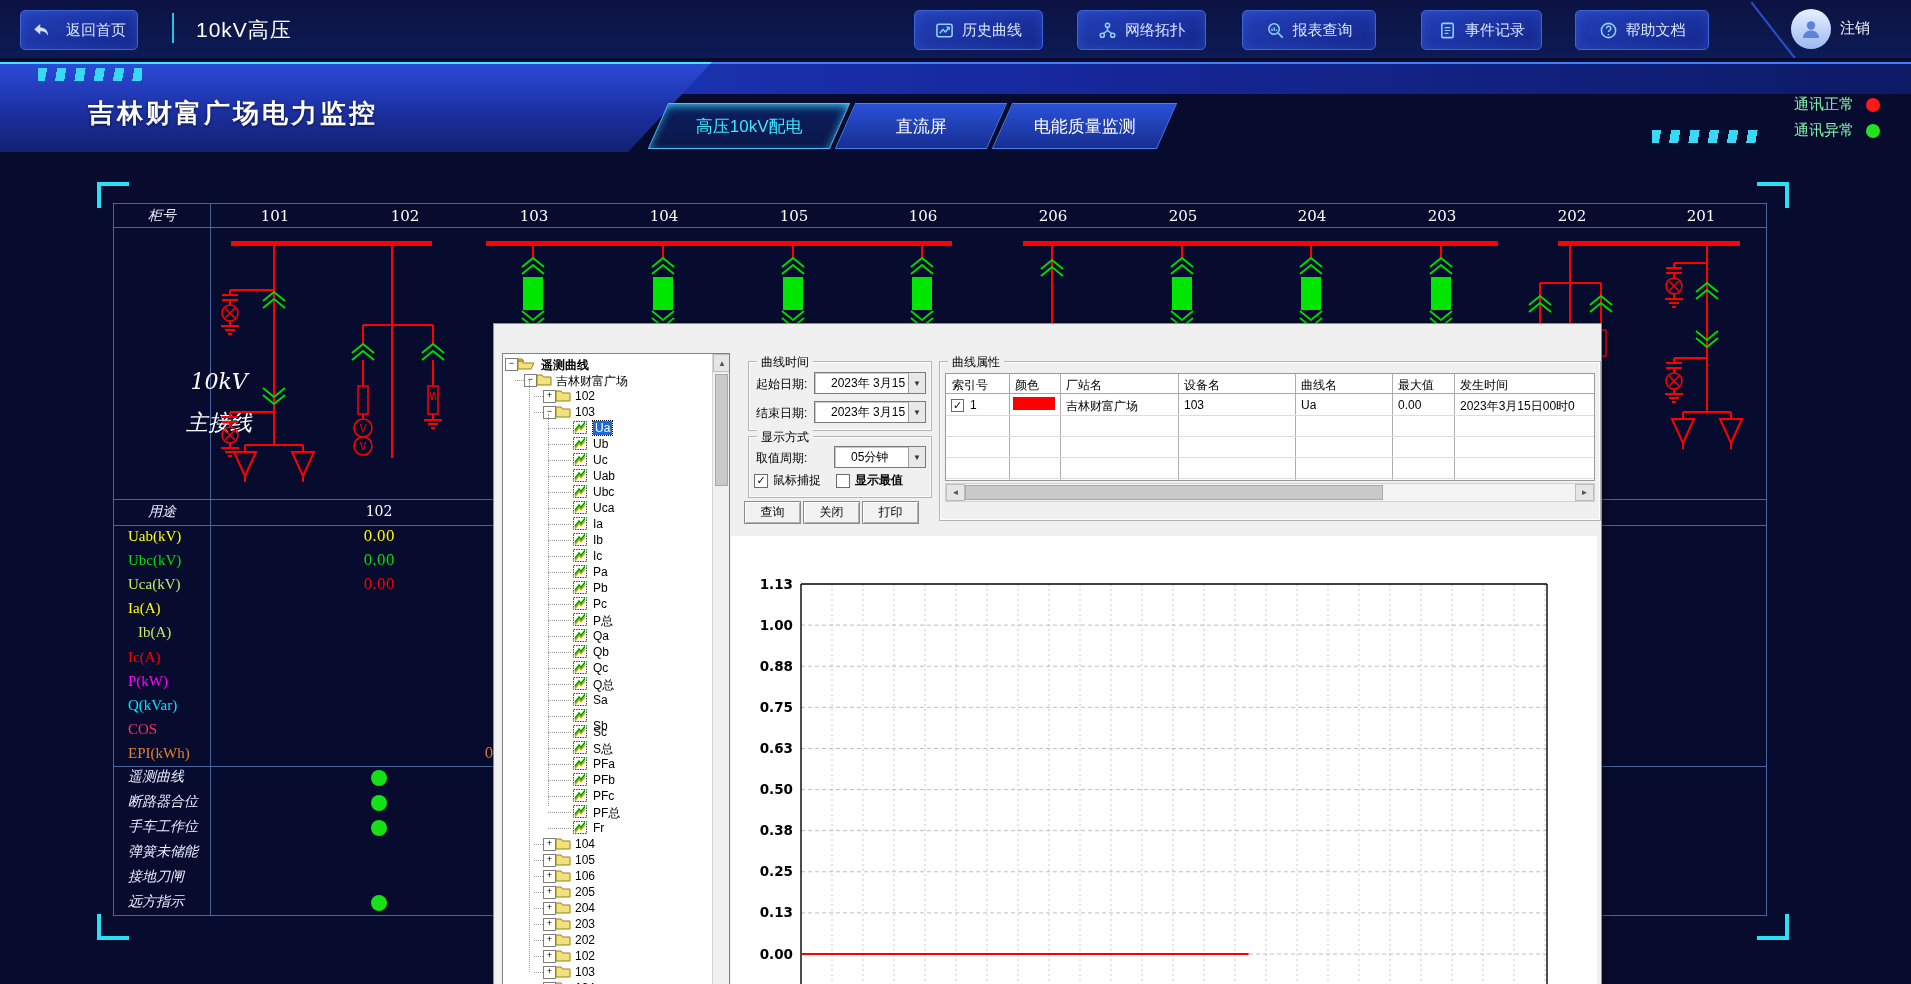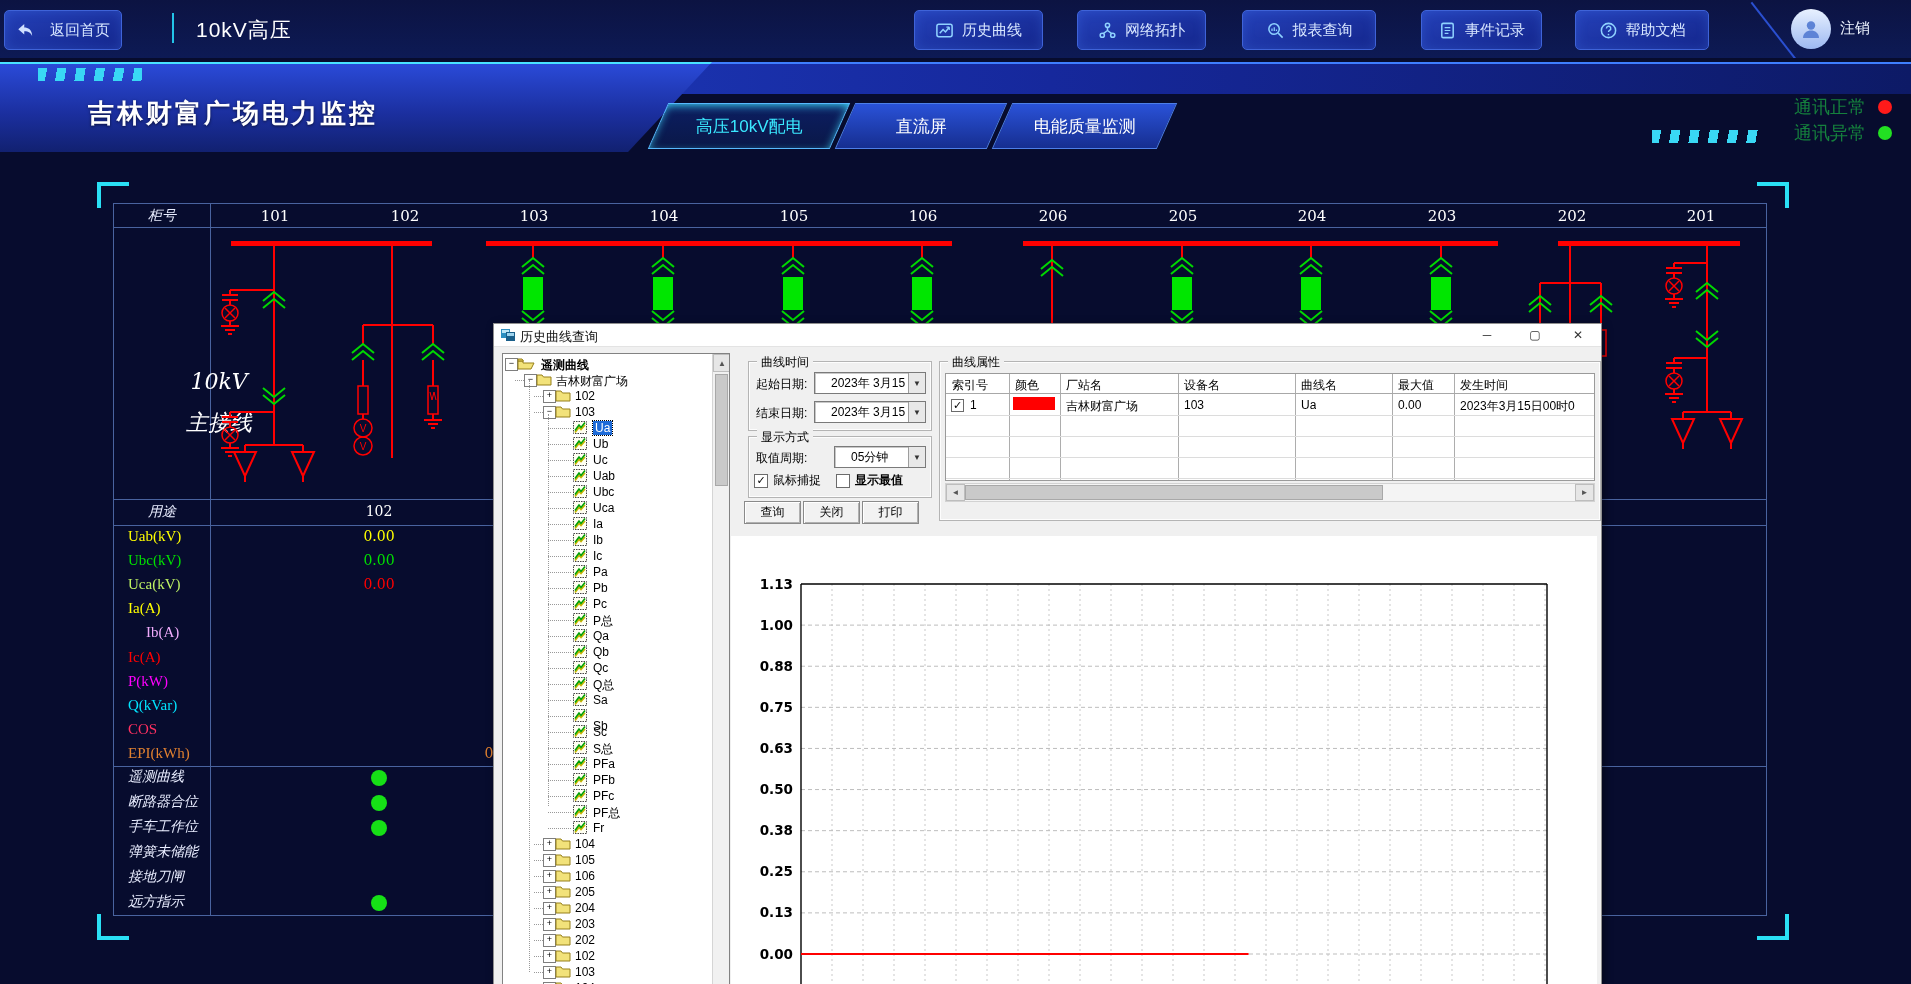--- a/index.html
+++ b/index.html
@@ -4,21 +4,21 @@
 <style>
   html,body{margin:0;padding:0;background:#05081f;}
   #stage{position:relative;width:1911px;height:984px;background:#070c2e;overflow:hidden;
          font-family:"Liberation Sans",sans-serif;}
   .abs{position:absolute;}
   
   #topbar{left:0;top:0;width:1911px;height:58px;background:linear-gradient(180deg,#0c1342,#0d1a55);}
   .tb-btn{display:flex;align-items:center;gap:8px;justify-content:center;height:38px;top:10px;
           background:linear-gradient(160deg,#2440b8,#14268c);border:1px solid #3f63d8;border-radius:5px;
           color:#d7e6ff;font-size:15px;cursor:pointer;box-shadow:inset 0 0 12px rgba(80,140,255,.25);}
-  #back-btn{left:4px;width:116px;gap:16px;}
+  #back-btn{left:20px;width:116px;gap:16px;}
   .tb-divider{left:172px;top:13px;width:2px;height:30px;background:#23c4e8;}
   #page-title{left:196px;top:16px;font-size:21px;color:#fff;letter-spacing:1px;}
   #tb-diag{left:1745px;top:0;width:70px;height:58px;overflow:hidden;}
   #tb-diag div{position:absolute;left:30px;top:-6px;width:2px;height:80px;background:#2a4fd0;transform:rotate(-38deg);}
   #avatar{left:1791px;top:9px;width:40px;height:40px;border-radius:50%;background:linear-gradient(180deg,#e8f1ff,#9db9f2);
           display:flex;align-items:center;justify-content:center;}
   #logout{left:1840px;top:19px;font-size:15px;color:#eef4ff;cursor:pointer;}
   .icon-svg{display:block;}
   
   #banner-strip{left:0;top:62px;width:1911px;height:30px;background:linear-gradient(90deg,#2143cc,#16289c 55%,#0d1a66);
@@ -28,21 +28,21 @@
   .stripes{background:repeating-linear-gradient(100deg,#39d8f5 0 9px,rgba(0,0,0,0) 9px 19px);}
   #stripes-left{left:38px;top:68px;width:104px;height:13px;}
   #stripes-right{left:1652px;top:130px;width:110px;height:13px;}
   #banner-title{left:88px;top:96px;font-size:26px;font-weight:bold;color:#fff;letter-spacing:3px;
                 text-shadow:0 1px 3px rgba(0,0,0,.6);}
   .tab{top:103px;height:44px;transform:skewX(-24deg);border:1px solid #4d7fe8;display:flex;align-items:center;
        justify-content:center;cursor:pointer;background:linear-gradient(180deg,#2a52d8,#162e90);}
   .tab span{transform:skewX(24deg);font-size:17px;color:#fff;white-space:nowrap;}
   .tab.active{background:linear-gradient(180deg,#0c1e62,#0a1848);box-shadow:inset 0 3px 9px -2px #3fe2ff;border-color:#58b9ff;}
   .tab.active span{color:#3ae9ff;}
-  .legend-row{display:flex;align-items:center;gap:12px;color:#15803d;font-size:18px;}
+  .legend-row{display:flex;align-items:center;gap:12px;color:#86efac;font-size:15px;}
   .legend-dot{width:14px;height:14px;border-radius:50%;}
   
   .corner{width:28px;height:22px;border:0 solid #2ae0f5;}
   #scada-table{left:113px;top:203px;width:1652px;height:711px;border:1px solid #49639f;}
   .hline{background:#49639f;height:1px;}
   .vsolid{background:#49639f;width:1px;}
   .cab-id{color:#fff;font-size:15px;font-family:"DejaVu Serif",serif;text-align:center;}
   .kai{font-family:"DejaVu Serif",serif;font-style:italic;color:#e9edff;font-size:14px;}
   .meas-label{font-family:"Liberation Serif",serif;font-size:15px;}
   .meas-val{font-family:"DejaVu Serif",serif;font-size:14px;text-align:center;}
@@ -220,21 +220,21 @@
       </div>
       <div class="abs kai" style="left: 10px; top: 299px; width: 76px; text-align: center;">用途</div>
       <div class="abs" style="left: 225px; top: 299px; width: 80px; text-align: center; color: rgb(255, 255, 255); font-family: &quot;DejaVu Serif&quot;, serif; font-size: 14px;">102</div>
       <div class="abs meas-label" style="left: 14px; top: 324px; color: rgb(255, 255, 0);">Uab(kV)</div>
       <div class="abs meas-val" style="left: 230px; top: 324px; width: 70px; color: rgb(255, 255, 0);">0.00</div>
       <div class="abs meas-label" style="left: 14px; top: 348px; color: rgb(0, 224, 0);">Ubc(kV)</div>
       <div class="abs meas-val" style="left: 230px; top: 348px; width: 70px; color: rgb(0, 224, 0);">0.00</div>
       <div class="abs meas-label" style="left: 14px; top: 372px; color: #bef264;">Uca(kV)</div>
       <div class="abs meas-val" style="left: 230px; top: 372px; width: 70px; color: rgb(255, 0, 0);">0.00</div>
       <div class="abs meas-label" style="left: 14px; top: 396px; color: rgb(255, 255, 0);">Ia(A)</div>
-      <div class="abs meas-label" style="left: 32px; top: 420px; color: #f0abfc;">Ib(A)</div>
+      <div class="abs meas-label" style="left: 24px; top: 420px; color: #bef264;">Ib(A)</div>
       <div class="abs meas-label" style="left: 14px; top: 445px; color: rgb(255, 0, 0);">Ic(A)</div>
       <div class="abs meas-label" style="left: 14px; top: 469px; color: rgb(255, 0, 255);">P(kW)</div>
       <div class="abs meas-label" style="left: 14px; top: 493px; color: rgb(0, 229, 255);">Q(kVar)</div>
       <div class="abs meas-label" style="left: 14px; top: 517px; color: rgb(255, 48, 96);">COS</div>
       <div class="abs meas-label" style="left: 14px; top: 541px; color: rgb(224, 128, 48);">EPI(kWh)</div>
       <div class="abs meas-val" style="left: 368px; top: 541px; width: 14px; color: rgb(224, 128, 48);">0</div>
       <div class="abs kai" style="left: 14px; top: 564px;">遥测曲线</div>
       <div class="abs status-dot" style="left: 257px; top: 566px;"></div>
       <div class="abs kai" style="left: 14px; top: 589px;">断路器合位</div>
       <div class="abs status-dot" style="left: 257px; top: 591px;"></div>
@@ -409,32 +409,20 @@
       <line x1="1683" y1="412" x2="1731" y2="412" stroke="#ff0000" stroke-width="2"></line>
       <line x1="1683" y1="412" x2="1683" y2="419" stroke="#ff0000" stroke-width="2"></line>
       <line x1="1731" y1="412" x2="1731" y2="419" stroke="#ff0000" stroke-width="2"></line>
       <path d="M1672,419 L1694,419 L1683,443 Z" fill="none" stroke="#ff0000" stroke-width="2"></path>
       <line x1="1683" y1="443" x2="1683" y2="449" stroke="#ff0000" stroke-width="2"></line>
       <path d="M1720,419 L1742,419 L1731,443 Z" fill="none" stroke="#ff0000" stroke-width="2"></path>
       <line x1="1731" y1="443" x2="1731" y2="449" stroke="#ff0000" stroke-width="2"></line>
     </svg>
 
   <div id="dialog" class="abs" style="z-index:10;">
-    <div id="dlg-titlebar" class="abs">
-      <svg class="abs" style="left:7px;top:5px;" width="14" height="12" viewBox="0 0 14 12">
-          <rect x="0" y="0" width="9" height="9" fill="#2e8fc0"></rect>
-          <rect x="1" y="1" width="7" height="3" fill="#bfe6f5"></rect>
-          <rect x="5" y="3" width="9" height="9" fill="#1a5f8a"></rect>
-          <rect x="6" y="4" width="7" height="3" fill="#9fd4ee"></rect>
-        </svg>
-      <span id="dlg-title" class="abs">历史曲线查询</span>
-      <div class="abs dlg-wbtn" style="left:975px;">─</div>
-      <div class="abs dlg-wbtn" style="left:1023px;">▢</div>
-      <div class="abs dlg-wbtn" style="left:1066px;">✕</div>
-    </div>
 
     <div id="tree-panel" class="abs">
       <div id="tree-rows">
           <div class="tree-row" style="top: 2px; left: 0px; width: 205px;">
             <span class="exp-box" style="left:2px;top:2px;">−</span>
             <span class="abs" style="left:14px;top:1px;"><svg width="18" height="13" viewBox="0 0 18 13">
                 <path d="M1,4 L1,12 L14,12 L17,6 L6,6 L6,4 Z" fill="#f2e27a" stroke="#97801a" stroke-width="1"></path>
                 <path d="M1,4 L1,2 L5,2 L6.5,4 Z" fill="#e6d25f" stroke="#97801a" stroke-width="1"></path>
               </svg></span>
             <span class="tree-label" style="left:38px;top:1px;font-weight:bold;">遥测曲线</span>

